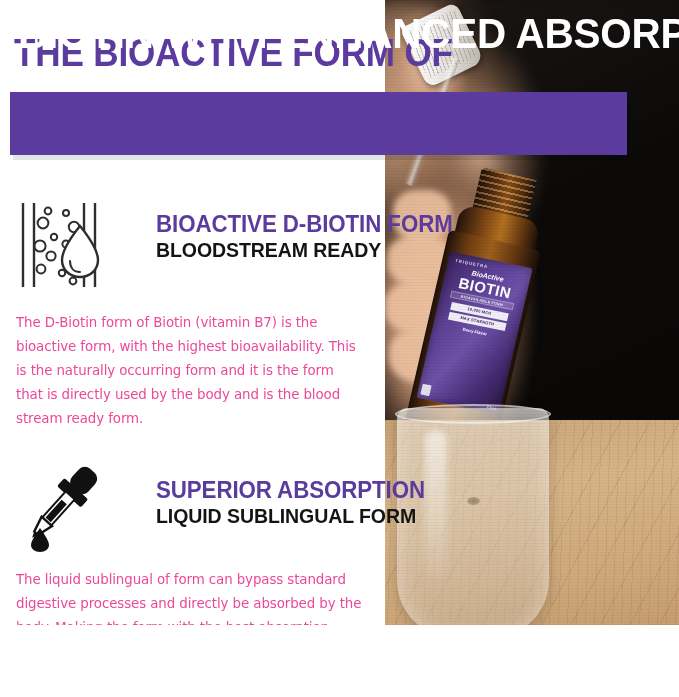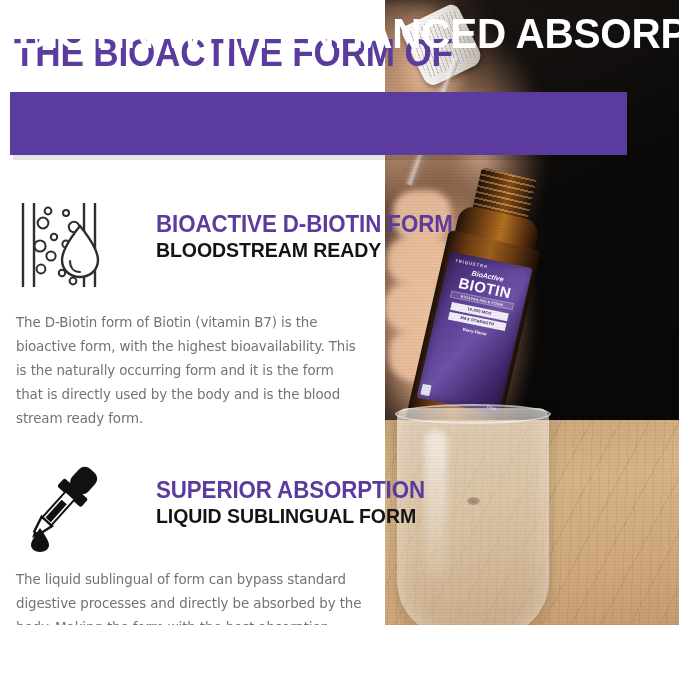--- a/index.html
+++ b/index.html
@@ -259,21 +259,21 @@
   .feat-sub {
     font-size:21px; font-weight:700; color:#141414;
     letter-spacing:-.1px; line-height:1.1; margin-top:2px; white-space:nowrap;
     transform:scaleX(.93); transform-origin:left center;
   }
   .feature-body {
     position:absolute; left:16px;
     width:348px;
     font-size:13.4px;
     line-height:24px;
-    color:#737373;
+    color:#ec4899;
     font-family:"DejaVu Sans", sans-serif;
     letter-spacing:-.1px;
   }
   .feature-icon { position:absolute; }
 
   
   #feature-1 .feature-head { top:211px; }
   #feature-1 .feature-body { top:311px; }
   #feature-1 .feature-icon { left:18px; top:199px; }
   

